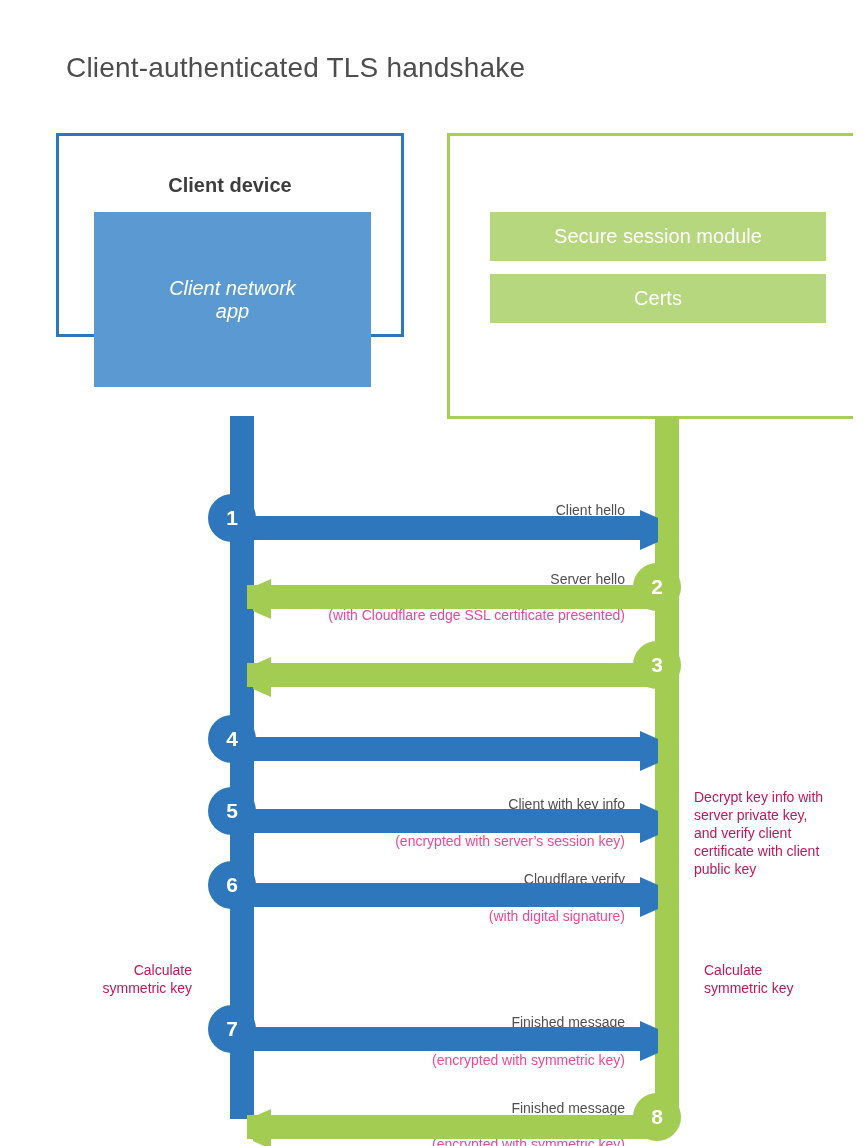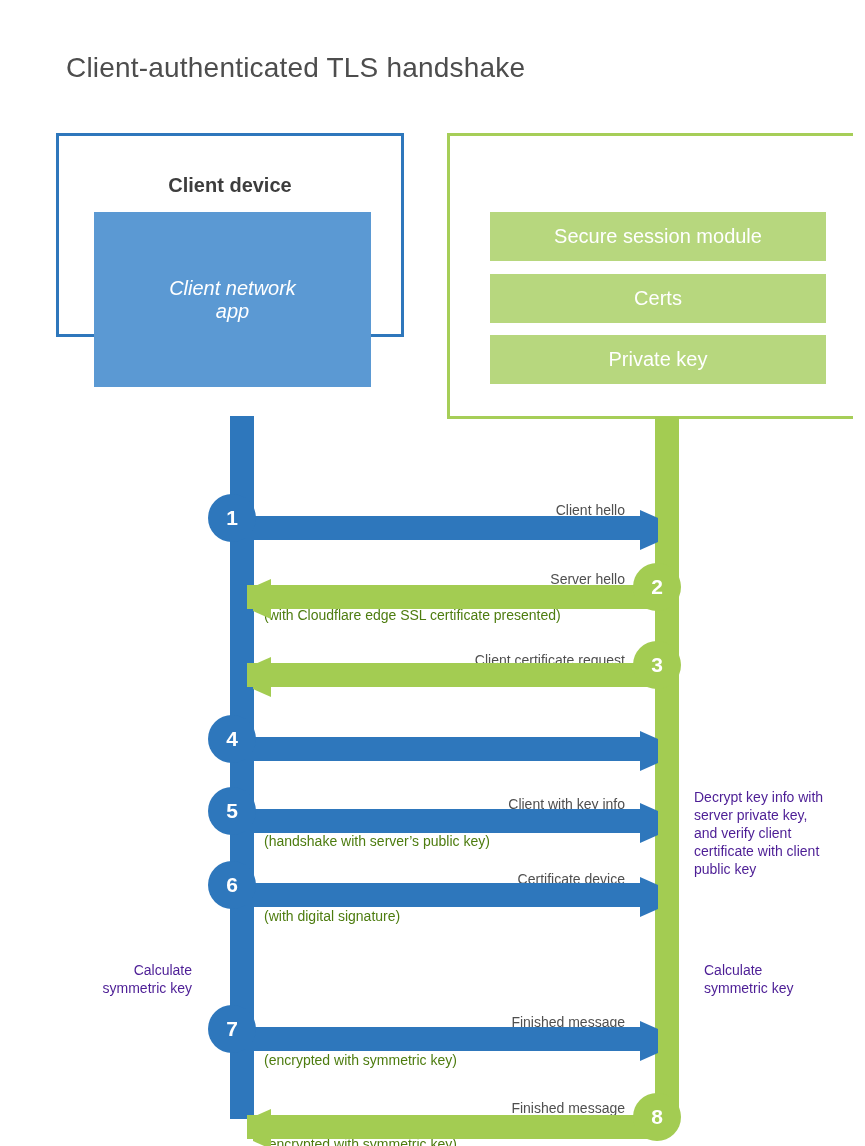--- a/index.html
+++ b/index.html
@@ -88,30 +88,30 @@
   .msg {
     position: absolute;
     left: 228px; width: 385px;
     text-align: right;
     font-size: 14px;
     color: #4f4f4f;
   }
   .sub {
     position: absolute;
     left: 228px; width: 385px;
-    text-align: left;
+    text-align: right;
     font-size: 14px;
-    color: #4d7c0f;
+    color: #ec4899;
   }
   
   .note {
     position: absolute;
     font-size: 14px;
     line-height: 18px;
-    color: #4c1d95;
+    color: #be185d;
   }
   .note-decrypt { left: 658px; top: 752px; width: 160px; }
   .note-calc-left { left: 58px; top: 925px; width: 122px; text-align: right; }
   .note-calc-right { left: 668px; top: 925px; width: 122px; text-align: left; }
 </style>
 </head>
 <body>
 
 <div class="canvas">
 
@@ -120,56 +120,54 @@
   <div class="actor-box client-box">
     <div class="box-title">Client device</div>
     <div class="client-inner">
       <span>Client network app</span>
     </div>
   </div>
 
   <div class="actor-box server-box">
     <div class="server-bar bar-2">Certs</div>
     <div class="server-bar bar-1">Secure session module</div>
-    <div class="server-bar bar-3">Private key</div>
   </div>
 
   <div class="vline blue"></div>
   <div class="vline green"></div>
 
   <div class="circle blue" style="top:470px">1</div>
   <div class="hline blue" style="top:492px"></div>
   <div class="head right" style="top:486px"></div>
   <div class="msg" style="top:466px">Client hello</div>
 
   <div class="circle green" style="top:539px">2</div>
   <div class="hline green" style="top:561px"></div>
   <div class="head left" style="top:555px"></div>
   <div class="msg" style="top:535px">Server hello</div>
   <div class="sub" style="top:571px">(with Cloudflare edge SSL certificate presented)</div>
 
   <div class="circle green" style="top:617px">3</div>
   <div class="hline green" style="top:639px"></div>
   <div class="head left" style="top:633px"></div>
-  <div class="msg" style="top:616px">Client certificate request</div>
 
   <div class="circle blue" style="top:691px">4</div>
   <div class="hline blue" style="top:713px"></div>
   <div class="head right" style="top:707px"></div>
 
   <div class="circle blue" style="top:763px">5</div>
   <div class="hline blue" style="top:785px"></div>
   <div class="head right" style="top:779px"></div>
   <div class="msg" style="top:760px">Client with key info</div>
-  <div class="sub" style="top:797px">(handshake with server’s public key)</div>
+  <div class="sub" style="top:797px">(encrypted with server’s session key)</div>
 
   <div class="circle blue" style="top:837px">6</div>
   <div class="hline blue" style="top:859px"></div>
   <div class="head right" style="top:853px"></div>
-  <div class="msg" style="top:835px">Certificate device</div>
+  <div class="msg" style="top:835px">Cloudflare verify</div>
   <div class="sub" style="top:872px">(with digital signature)</div>
 
   <div class="circle blue" style="top:981px">7</div>
   <div class="hline blue" style="top:1003px"></div>
   <div class="head right" style="top:997px"></div>
   <div class="msg" style="top:978px">Finished message</div>
   <div class="sub" style="top:1016px">(encrypted with symmetric key)</div>
 
   <div class="circle green" style="top:1069px">8</div>
   <div class="hline green" style="top:1091px"></div>

